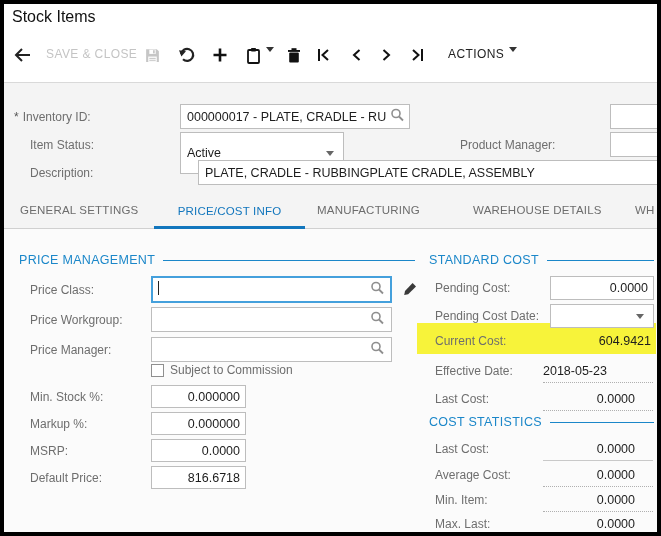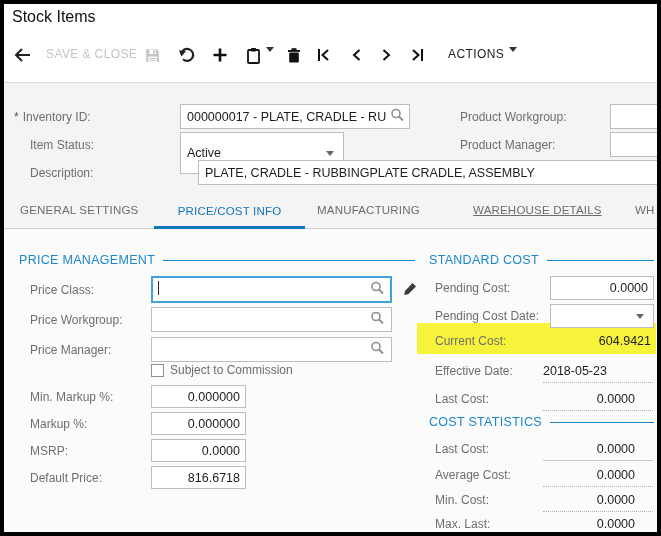--- a/index.html
+++ b/index.html
@@ -181,35 +181,32 @@
     <div class="selbox" style="left:176px; top:49px; width:164px;">
       <span>Active</span>
       <span class="sel-caret"></span>
     </div>
 
     <div class="srow" style="left:26px; top:77px;">
       <span class="lbl">Description:</span>
     </div>
     <input class="fld noicon abs" style="left: 176px; top: 77px; width: 478px; margin-left: 18px;" value="PLATE, CRADLE - RUBBINGPLATE CRADLE, ASSEMBLY">
 
-    <div class="srow" style="left:456px; top:21px;">
-      <span class="lbl">Product Workgroup:</span>
-    </div>
     <input class="fld noicon abs" style="left: 606px; top: 21px; width: 60px;" value="">
     <div class="srow" style="left:456px; top:49px;">
       <span class="lbl">Product Manager:</span>
     </div>
     <input class="fld noicon abs" style="left: 606px; top: 49px; width: 60px;" value="">
   </div>
 
   <div class="abs tabbar">
     <div class="tab" style="left:16px;">GENERAL SETTINGS</div>
     <div class="tab active-box" style="left:150px; width:151px;">PRICE/COST INFO</div>
     <div class="tab" style="left:313px;">MANUFACTURING</div>
-    <div class="tab" style="left:469px;text-decoration:underline;">WAREHOUSE DETAILS</div>
+    <div class="tab" style="left:469px;">WAREHOUSE DETAILS</div>
     <div class="tab" style="left:631px;">WH</div>
   </div>
 
   <div class="abs content">
 
     <div class="hl-band" style="top: 94px; background: rgb(247, 243, 58);"></div>
 
     <div class="sec-head" style="left:15px; top:24px; width:396px;">
       <span class="sec-title">PRICE MANAGEMENT</span>
       <span class="sec-line"></span>
@@ -259,21 +256,21 @@
           </svg>
       </span>
     </div>
 
     <div class="crow" style="left:147px; top:132px; height:18px;">
       <span class="chk"></span>
       <span class="chk-lbl">Subject to Commission</span>
     </div>
 
     <div class="crow" style="left:26px; top:156px; height:23px;">
-      <span class="lbl">Min. Markup %:</span>
+      <span class="lbl">Min. Stock %:</span>
     </div>
     <input class="fld num abs" style="left: 147px; top: 156px; width: 95px; height: 23px;" value="0.000000">
 
     <div class="crow" style="left:26px; top:183px; height:23px;">
       <span class="lbl">Markup %:</span>
     </div>
     <input class="fld num abs" style="left: 147px; top: 183px; width: 95px; height: 23px;" value="0.000000">
 
     <div class="crow" style="left:26px; top:210px; height:23px;">
       <span class="lbl">MSRP:</span>
@@ -337,21 +334,21 @@
     </div>
 
     <div class="crow" style="left:431px; top:234px; height:24px;">
       <span class="lbl">Average Cost:</span>
     </div>
     <div class="crow dotted" style="left:539px; top:234px; width:110px; height:24px; justify-content:flex-end; padding-right:18px;">
       <span class="ro-val">0.0000</span>
     </div>
 
     <div class="crow" style="left:431px; top:259px; height:24px;">
-      <span class="lbl">Min. Cost:</span>
+      <span class="lbl">Min. Item:</span>
     </div>
     <div class="crow dotted" style="left:539px; top:259px; width:110px; height:24px; justify-content:flex-end; padding-right:18px;">
       <span class="ro-val">0.0000</span>
     </div>
 
     <div class="crow" style="left:431px; top:283px; height:24px;">
       <span class="lbl">Max. Last:</span>
     </div>
     <div class="crow dotted" style="left:539px; top:283px; width:110px; height:24px; justify-content:flex-end; padding-right:18px;">
       <span class="ro-val">0.0000</span>

